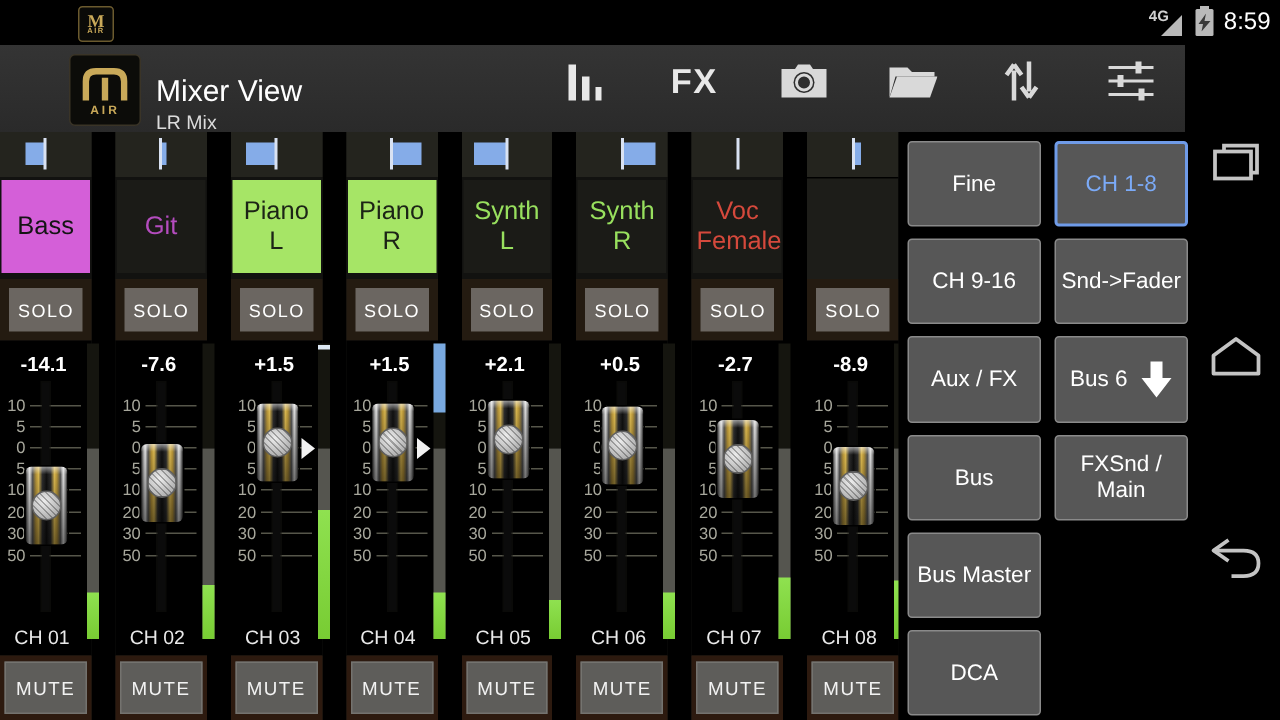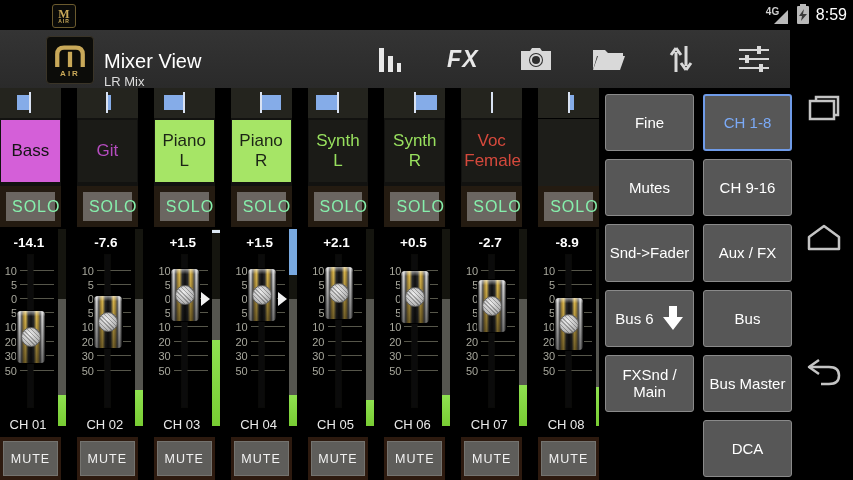--- a/index.html
+++ b/index.html
@@ -23,40 +23,40 @@
 
   
   #header{position:absolute;left:0;top:30px;width:790px;height:58px;
           background:linear-gradient(#343434,#2a2a2a);border-bottom:1px solid #111;}
   #logo{position:absolute;left:46px;top:6px;width:46px;height:46px;background:#0c0c09;border-radius:4px;
         display:flex;flex-direction:column;align-items:center;justify-content:center;border:1px solid #3a3427;}
   #logo svg{display:block;}
   #title-block{position:absolute;left:104px;top:7px;margin-top:12px;}
   #app-title{color:#fff;font-size:20px;line-height:24px;}
   #app-subtitle{color:#dcdcdc;font-size:13px;line-height:17px;}
-  #toolbar{position:absolute;left:362px;top:0;width:420px;height:58px;display:flex;align-items:center;justify-content:space-between;font-style:italic;}
+  #toolbar{position:absolute;left:362px;top:0;width:420px;height:58px;display:flex;justify-content:space-between;}
   .tb-btn{width:56px;height:48px;display:flex;align-items:center;justify-content:center;}
   .fx-label{color:#e8e8e8;font-size:23px;font-weight:bold;letter-spacing:1px;}
 
   
   #main{position:absolute;left:0;top:88px;width:853px;height:392px;background:#000;}
   #strips{position:absolute;left:0;top:0;width:599px;height:392px;display:flex;gap:16px;}
 
   
   .strip{position:relative;flex:1 1 0;background:#1d1d19;}
   .pan{position:absolute;left:0;top:0;width:100%;height:30px;background:#24241e;border-bottom:1px solid #000;}
   .pan-bar{position:absolute;top:7px;height:15px;background:#85ace8;width:var(--pan-w);left:var(--pan-left);}
   .pan-tick{position:absolute;top:4px;height:21px;width:2px;left:calc(50% - 1px);background:#d9e2f2;}
   .name-zone{position:absolute;left:0;top:30px;width:100%;height:68px;background:#121210;}
   .name{display:block;border:none;margin:2px 1px 4px 1px;width:calc(100% - 2px);height:62px;
         background:var(--name-bg);color:var(--name-fg);font-family:"Liberation Sans",sans-serif;
         font-size:17px;line-height:1.15;text-align:center;padding:0 2px;}
   .solo-zone{position:absolute;left:0;top:98px;width:100%;height:41px;background:#241b11;}
   .solo{position:absolute;left:6px;right:6px;top:6px;height:29px;border:none;background:#6b6661;
-        color:#86efac;font-size:16px;letter-spacing:1px;font-family:"Liberation Sans",sans-serif;}
+        color:#ffffff;font-size:12px;letter-spacing:1px;font-family:"Liberation Sans",sans-serif;}
   .fader-zone{position:absolute;left:0;top:139px;width:100%;height:210px;background:#000000;}
   .db{position:absolute;left:2px;top:8px;width:54px;text-align:center;color:#fff;font-size:13.5px;font-weight:bold;}
   .mark{position:absolute;left:4px;width:50px;height:12px;transform:translateY(-50%);}
   .mark .num{position:absolute;left:0;width:13px;text-align:right;color:#a7a79c;font-size:11px;line-height:12px;}
   .mark .dash{position:absolute;left:16px;right:0;top:5px;height:1px;background:#56564a;}
   .track{position:absolute;left:28px;width:5px;top:28px;height:152px;background:#0b0b0b;box-shadow:0 0 0 1px #14141080;z-index:2;}
   .knob{position:absolute;left:17px;width:28px;height:52px;top:var(--knob-top);border-radius:4px;z-index:3;
         background:linear-gradient(180deg,rgba(255,255,255,.55),rgba(255,255,255,0) 10%,rgba(0,0,0,.45) 96%),
         linear-gradient(90deg,#191919 0%,#8f8f8f 5%,#dedede 10%,#4f4f4f 17%,#b08f36 25%,#d6b44e 31%,#2c2c2c 40%,#101010 50%,#2c2c2c 60%,#d6b44e 69%,#b08f36 75%,#4f4f4f 83%,#dedede 90%,#8f8f8f 95%,#191919 100%);
         box-shadow:0 0 0 1px #000;}
@@ -677,21 +677,20 @@
     </div>
     <div class="mute-zone">
       <button class="mute">MUTE</button>
     </div>
   </div>
       </div>
 
     <div id="panel">
       <button class="pbtn">Fine</button>
       <button class="pbtn selected">CH 1-8</button>
-      <button class="pbtn">Mutes</button>
       <button class="pbtn">CH 9-16</button>
       <button class="pbtn">Snd-&gt;Fader</button>
       <button class="pbtn">Aux / FX</button>
       <button class="pbtn">
         <span>Bus 6</span>
         <svg class="down-arrow" width="22" height="26" viewBox="0 0 22 26">
           <polygon points="7,1 15,1 15,12 21,12 11,25 1,12 7,12" fill="#fff"></polygon>
         </svg>
       </button>
       <button class="pbtn">Bus</button>

